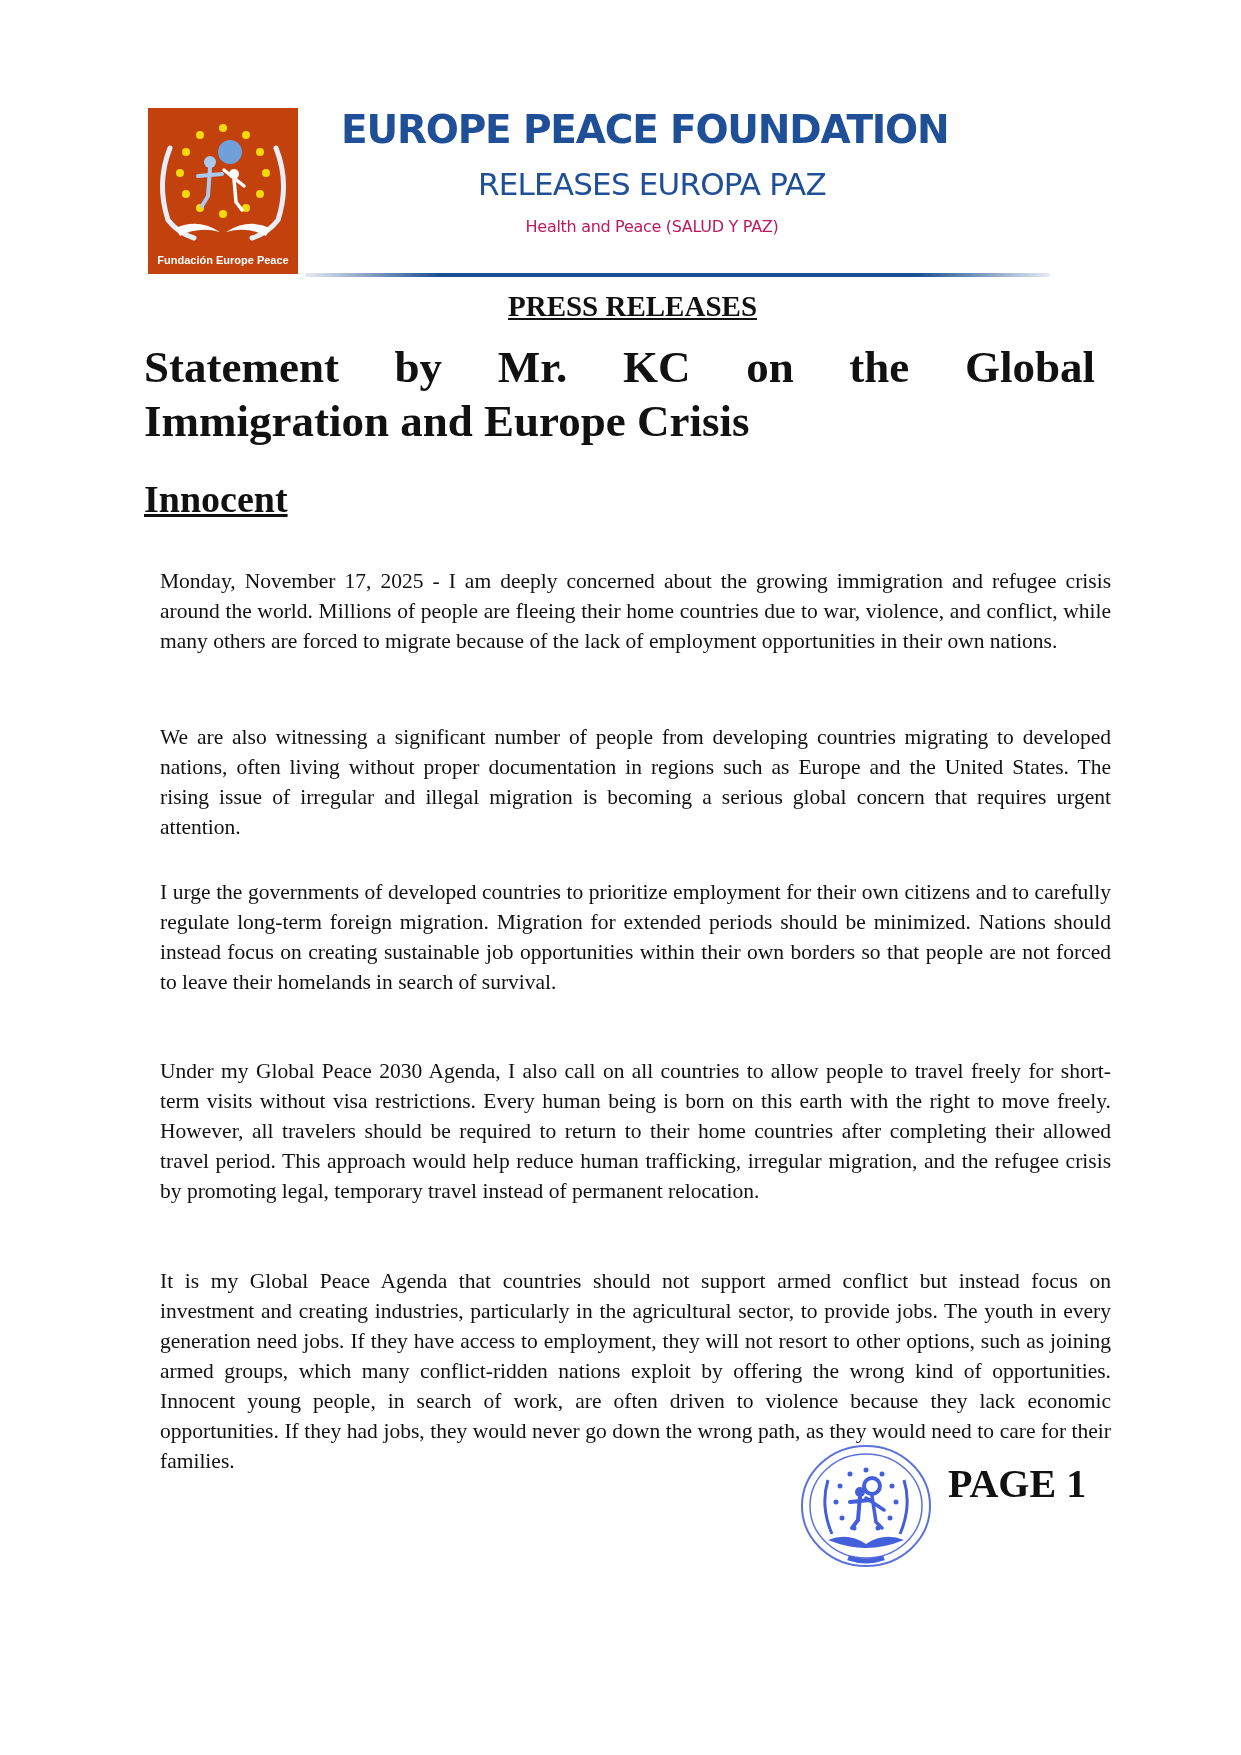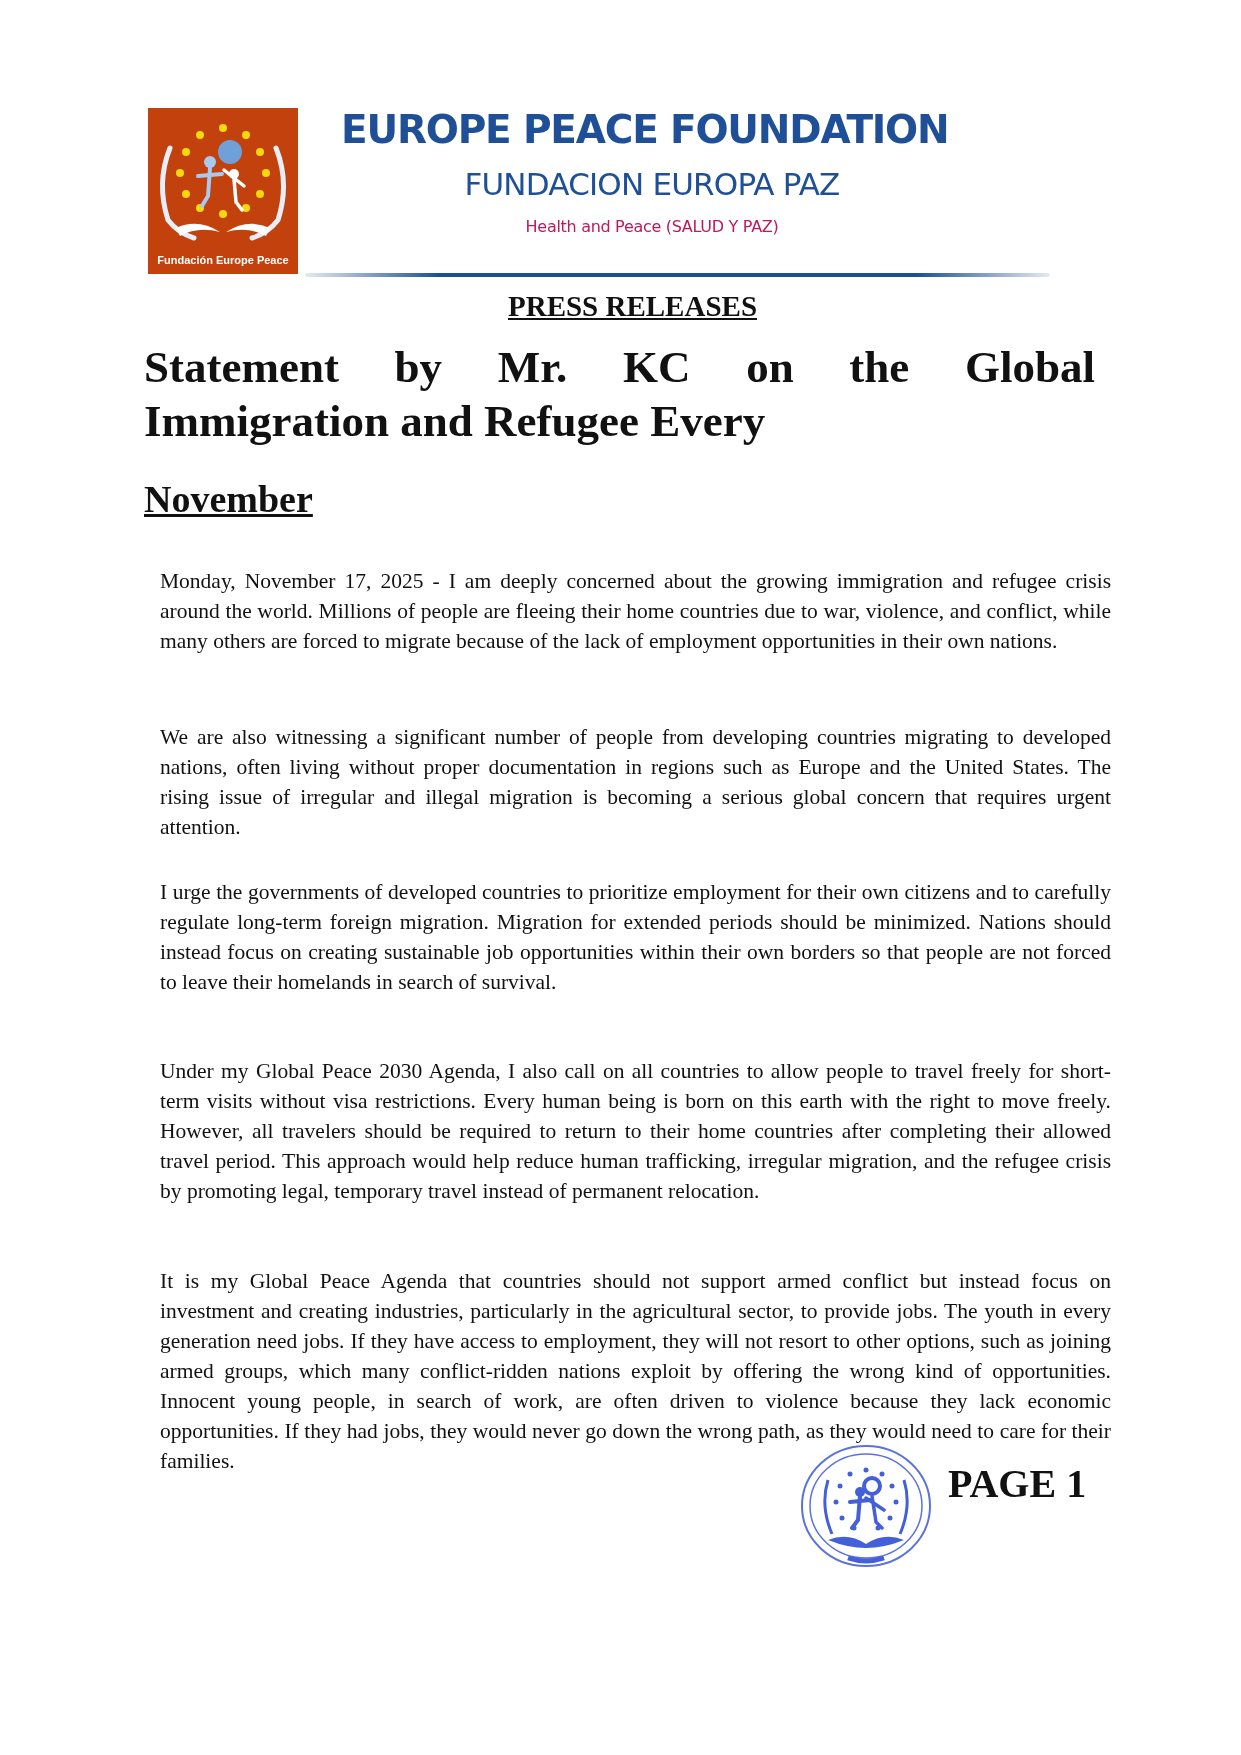--- a/index.html
+++ b/index.html
@@ -108,32 +108,32 @@
       <circle cx="86" cy="66" r="5" fill="#ffffff"></circle>
       <path d="M86 71 L88 94 M76 62 L96 78 M88 94 L94 102" stroke="#ffffff" stroke-width="3.5" fill="none" stroke-linecap="round"></path>
 
       <path d="M28 120 Q50 110 72 124 Q50 118 32 128 Z" fill="#ffffff"></path>
       <path d="M122 120 Q100 110 78 124 Q100 118 118 128 Z" fill="#ffffff"></path>
     </svg>
     <div class="logo-caption">Fundación Europe Peace</div>
   </div>
 
   <div class="org-name">EUROPE PEACE FOUNDATION</div>
-  <div class="org-name-es">FUNDACION EUROPA PAZ</div>
+  <div class="org-name-es">RELEASES EUROPA PAZ</div>
   <div class="org-tagline">Health and Peace (SALUD Y PAZ)</div>
   <div class="header-rule"></div>
 
   <div class="press-label serif">PRESS RELEASES</div>
 
   <h1 class="title serif" style="margin:0;">
     <span class="line1">Statement by Mr. KC on the Global</span>
-    <span class="line2">Immigration and Refugee Every</span>
+    <span class="line2">Immigration and Europe Crisis</span>
   </h1>
 
-  <h2 class="section-heading serif" style="margin:0;">November</h2>
+  <h2 class="section-heading serif" style="margin:0;">Innocent</h2>
 
   <p class="para serif" id="p1">Monday, November 17, 2025 - I am deeply concerned about the growing immigration and refugee crisis around the world. Millions of people are fleeing their home countries due to war, violence, and conflict, while many others are forced to migrate because of the lack of employment opportunities in their own nations.</p>
   <p class="para serif" id="p2">We are also witnessing a significant number of people from developing countries migrating to developed nations, often living without proper documentation in regions such as Europe and the United States. The rising issue of irregular and illegal migration is becoming a serious global concern that requires urgent attention.</p>
   <p class="para serif" id="p3">I urge the governments of developed countries to prioritize employment for their own citizens and to carefully regulate long-term foreign migration. Migration for extended periods should be minimized. Nations should instead focus on creating sustainable job opportunities within their own borders so that people are not forced to leave their homelands in search of survival.</p>
   <p class="para serif" id="p4">Under my Global Peace 2030 Agenda, I also call on all countries to allow people to travel freely for short-term visits without visa restrictions. Every human being is born on this earth with the right to move freely. However, all travelers should be required to return to their home countries after completing their allowed travel period. This approach would help reduce human trafficking, irregular migration, and the refugee crisis by promoting legal, temporary travel instead of permanent relocation.</p>
   <p class="para serif" id="p5">It is my Global Peace Agenda that countries should not support armed conflict but instead focus on investment and creating industries, particularly in the agricultural sector, to provide jobs. The youth in every generation need jobs. If they have access to employment, they will not resort to other options, such as joining armed groups, which many conflict-ridden nations exploit by offering the wrong kind of opportunities. Innocent young people, in search of work, are often driven to violence because they lack economic opportunities. If they had jobs, they would never go down the wrong path, as they would need to care for their families.</p>
 
   <div class="stamp">
     <svg width="140" height="130" viewBox="0 0 140 130">
       <ellipse cx="68" cy="66" rx="64" ry="60" fill="none" stroke="#4a63d8" stroke-width="2"></ellipse>

